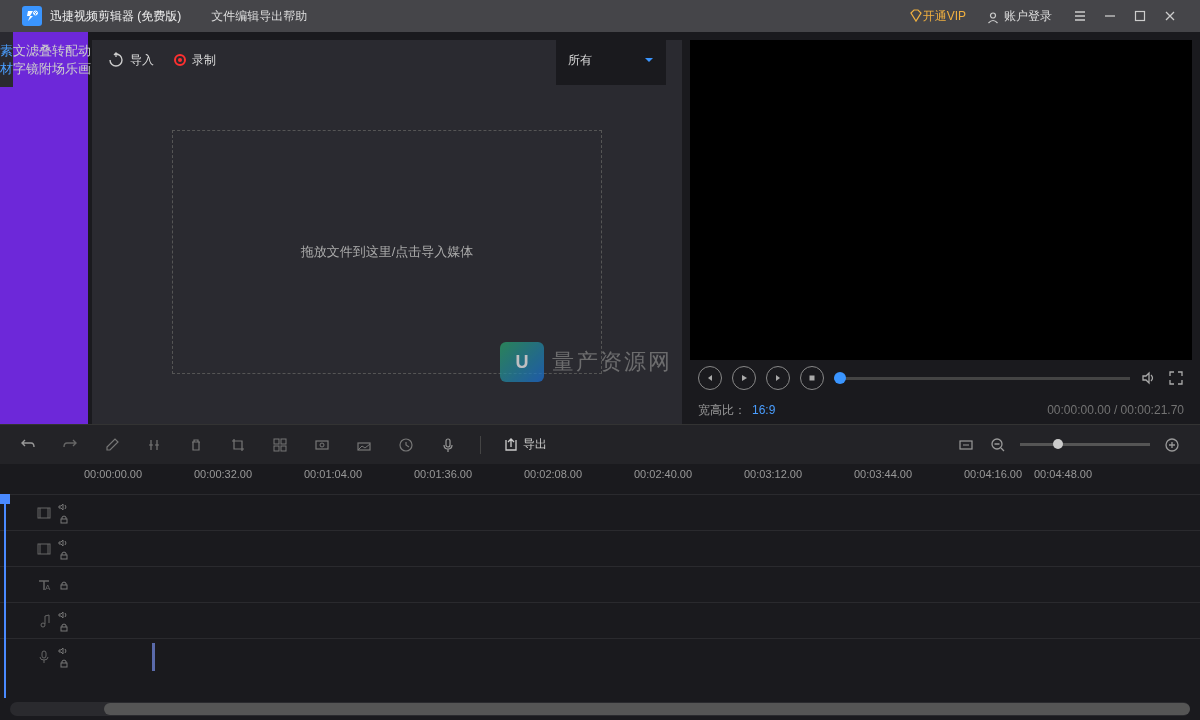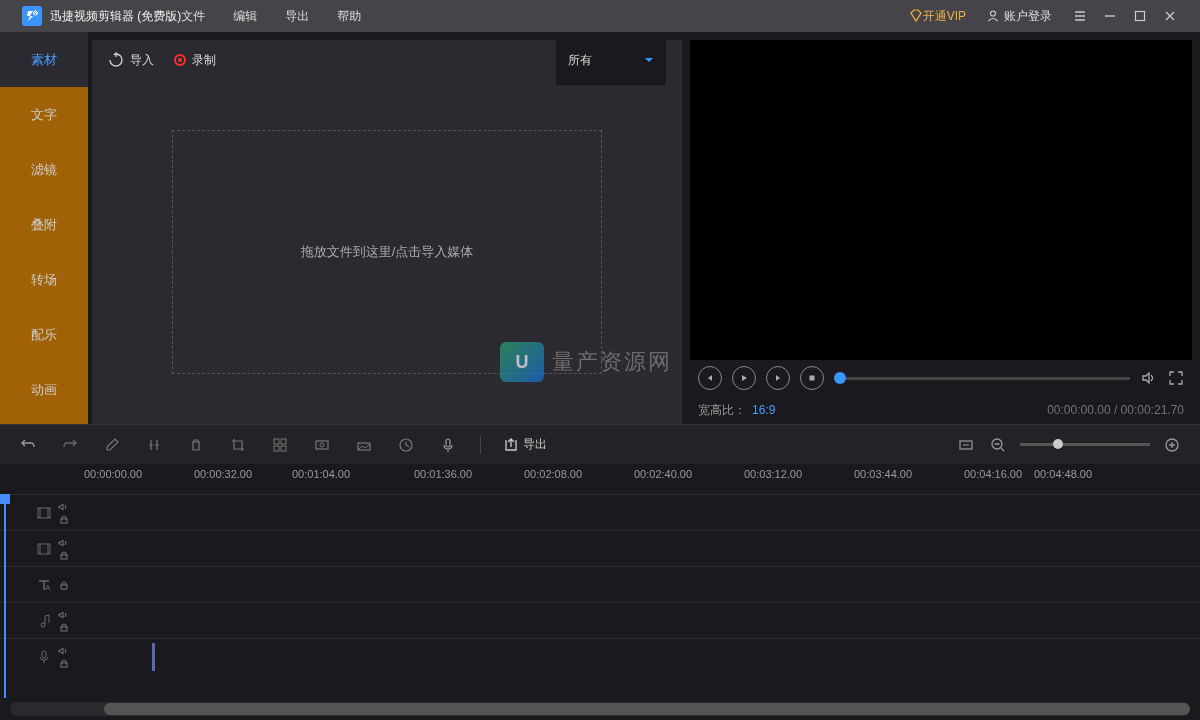--- a/index.html
+++ b/index.html
@@ -2,31 +2,31 @@
 <html><head>
 <meta charset="utf-8">
 <style>
 * { margin: 0; padding: 0; box-sizing: border-box; font-family: "Microsoft YaHei", sans-serif; }
 body { background: #1a1a1e; color: #c0c0c0; font-size: 12px; width: 1200px; height: 720px; overflow: hidden; }
 
 
 .titlebar { height: 32px; background: #454549; display: flex; align-items: center; padding: 0 22px; }
 .app-logo { width: 20px; height: 20px; background: #3a95ff; border-radius: 3px; display: flex; align-items: center; justify-content: center; margin-right: 8px; }
 .app-title { font-size: 12px; color: #eee; }
-.menu { display: flex; gap: 28px; }
+.menu { display: flex; margin-left: 30px; }
 .menu-item { color: #ddd; cursor: pointer; }
 .spacer { flex: 1; }
 .vip { color: #f0b040; display: flex; align-items: center; margin-right: 20px; cursor: pointer; }
-.login { color: #ddd; display: flex; align-items: center; gap: 4px; margin-right: 20px; cursor: pointer; }
+.login { color: #ddd; display: flex; align-items: flex-end; gap: 4px; margin-right: 20px; cursor: pointer; }
 .win-controls { display: flex; gap: 14px; align-items: center; }
 .win-btn { width: 16px; height: 16px; display: flex; align-items: center; justify-content: center; cursor: pointer; color: #ccc; }
 
 
 .main { display: flex; height: 392px; background: #1a1a1e; }
-.sidebar { width: 88px; background: #a16207; display: flex; flex-direction: column; }
+.sidebar { width: 88px; background: #6d28d9; display: flex; }
 .side-tab { height: 55px; display: flex; align-items: center; justify-content: center; color: #ccc; cursor: pointer; font-size: 13px; }
 .side-tab.active { background: #2a2a30; color: #4a9eff; }
 
 .media-panel { flex: 0 0 590px; background: #2a2a30; margin: 8px 4px 0 4px; display: flex; flex-direction: column; }
 .media-toolbar { height: 40px; display: flex; align-items: center; padding: 0 16px; gap: 20px; }
 .tb-btn { display: flex; align-items: center; gap: 6px; cursor: pointer; color: #ddd; }
 .rec-dot { width: 12px; height: 12px; border: 2px solid #ff3030; border-radius: 50%; display: inline-block; position: relative; }
 .rec-dot::after { content:''; width:4px; height:4px; background:#ff3030; border-radius:50%; position:absolute; top:2px; left:2px; }
 .filter-select { margin-left: auto; background: #1a1a1e; color: #ddd; padding: 16px 12px; width: 110px; display: flex; align-items: center; justify-content: space-between; cursor: pointer; }
 .dropzone { margin: 50px auto; width: 430px; height: 250px; border: 1px dashed #555; display: flex; align-items: center; justify-content: center; color: #aaa; font-size: 13px; cursor: pointer; position: relative; }
@@ -302,21 +302,21 @@
         </svg>
       </div>
 
   </div>
 </div>
 
 <div class="timeline">
   <div class="ruler">
     <div class="ruler-mark" style="left:4px">00:00:00.00</div>
     <div class="ruler-mark" style="left:114px">00:00:32.00</div>
-    <div class="ruler-mark" style="left:212px">00:01:04.00</div>
+    <div class="ruler-mark" style="left:224px">00:01:04.00</div>
     <div class="ruler-mark" style="left:334px">00:01:36.00</div>
     <div class="ruler-mark" style="left:444px">00:02:08.00</div>
     <div class="ruler-mark" style="left:554px">00:02:40.00</div>
     <div class="ruler-mark" style="left:664px">00:03:12.00</div>
     <div class="ruler-mark" style="left:774px">00:03:44.00</div>
     <div class="ruler-mark" style="left:884px">00:04:16.00</div>
     <div class="ruler-mark" style="left:954px">00:04:48.00</div>
   </div>
   <div class="tracks">
     <div class="playhead" style="left:4px"></div>

